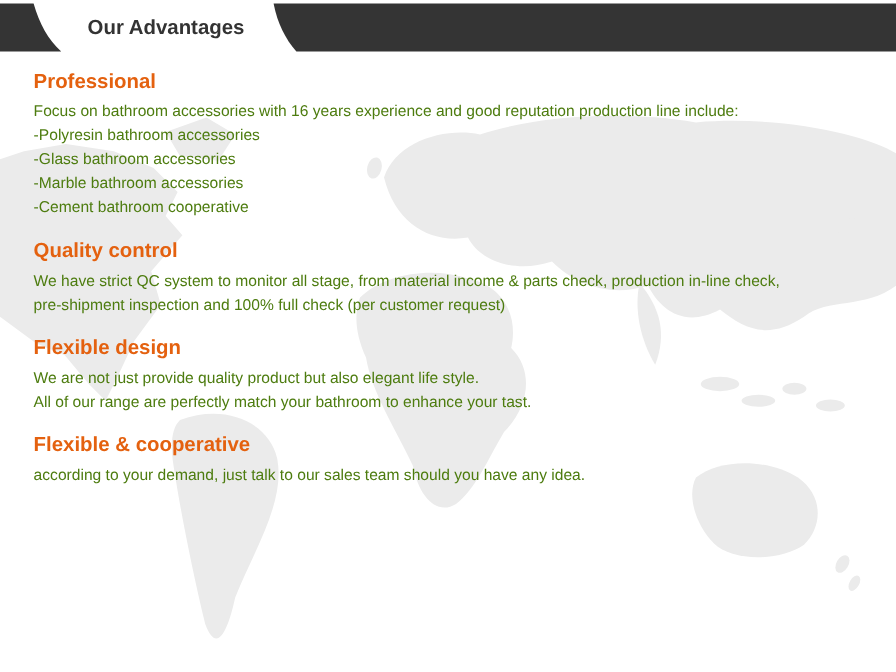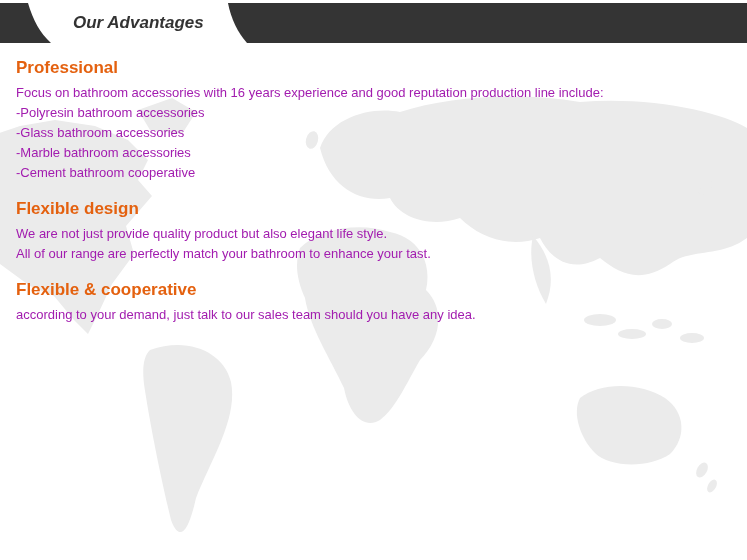--- a/index.html
+++ b/index.html
@@ -31,42 +31,41 @@
     position: absolute;
     left: 73px;
     top: 3px;
     height: 40px;
     line-height: 40px;
     font-size: 17px;
     font-weight: bold;
     color: #333333;
     z-index: 2;
     white-space: nowrap;
-    font-style: italic;
   }
   
   .content {
     position: absolute;
     left: 16px;
     top: 58px;
     width: 731px;
     z-index: 2;
   }
-  .section { margin-bottom: 16px; }
+  .section { margin-bottom: 16px; margin-left: 12px; }
   .section-heading {
     font-size: 17px;
     font-weight: bold;
     color: #e4610f;
     line-height: 20px;
     margin-bottom: 5px;
     white-space: nowrap;
   }
   .line {
     font-size: 13px;
-    color: #a21caf;
+    color: #4d7c0f;
     line-height: 20px;
     white-space: nowrap;
   }
 </style>
 </head>
 <body>
 
 <div class="page">
 
   <svg class="map-svg" width="747" height="472" viewBox="0 0 747 472" aria-hidden="true">
@@ -120,20 +119,25 @@
 
     <div class="section">
       <div class="section-heading">Professional</div>
       <div class="line">Focus on bathroom accessories with 16 years experience and good reputation production line include:</div>
       <div class="line">-Polyresin bathroom accessories</div>
       <div class="line">-Glass bathroom accessories</div>
       <div class="line">-Marble bathroom accessories</div>
       <div class="line">-Cement bathroom cooperative</div>
     </div>
 
+    <div class="section">
+      <div class="section-heading">Quality control</div>
+      <div class="line">We have strict QC system to monitor all stage, from material income &amp; parts check, production in-line check,</div>
+      <div class="line">pre-shipment inspection and 100% full check (per customer request)</div>
+    </div>
 
     <div class="section">
       <div class="section-heading">Flexible design</div>
       <div class="line">We are not just provide quality product but also elegant life style.</div>
       <div class="line">All of our range are perfectly match your bathroom to enhance your tast.</div>
     </div>
 
     <div class="section">
       <div class="section-heading">Flexible &amp; cooperative</div>
       <div class="line">according to your demand, just talk to our sales team should you have any idea.</div>

